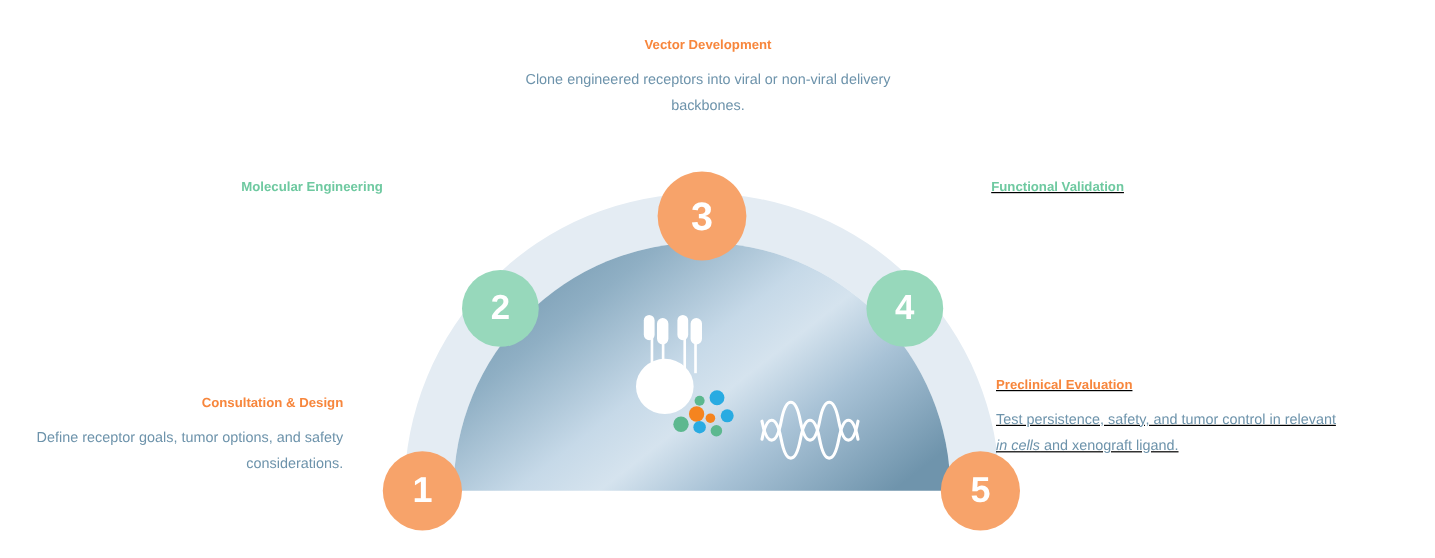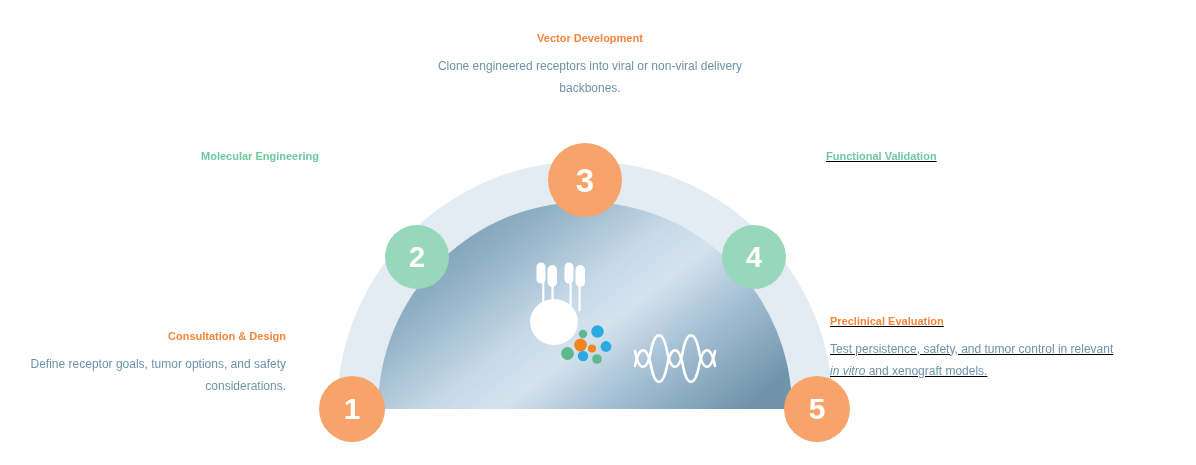--- a/index.html
+++ b/index.html
@@ -195,17 +195,17 @@
     <p class="block-body">Clone engineered receptors into viral or non-viral delivery backbones.</p>
   </div>
 
   <div class="block b-functional align-left">
     <h3 class="block-title title-green">Functional Validation</h3>
   </div>
 
   <div class="block b-preclinical align-left">
     <h3 class="block-title title-orange">Preclinical Evaluation</h3>
     <p class="block-body">
-      <span>Test persistence, safety, and tumor control in relevant </span><em>in vitro</em><span> and xenograft models.</span>
+      <span>Test persistence, safety, and tumor control in relevant </span><em>in cells</em><span> and xenograft ligand.</span>
     </p>
   </div>
 
 </div>
 
 </body></html>

